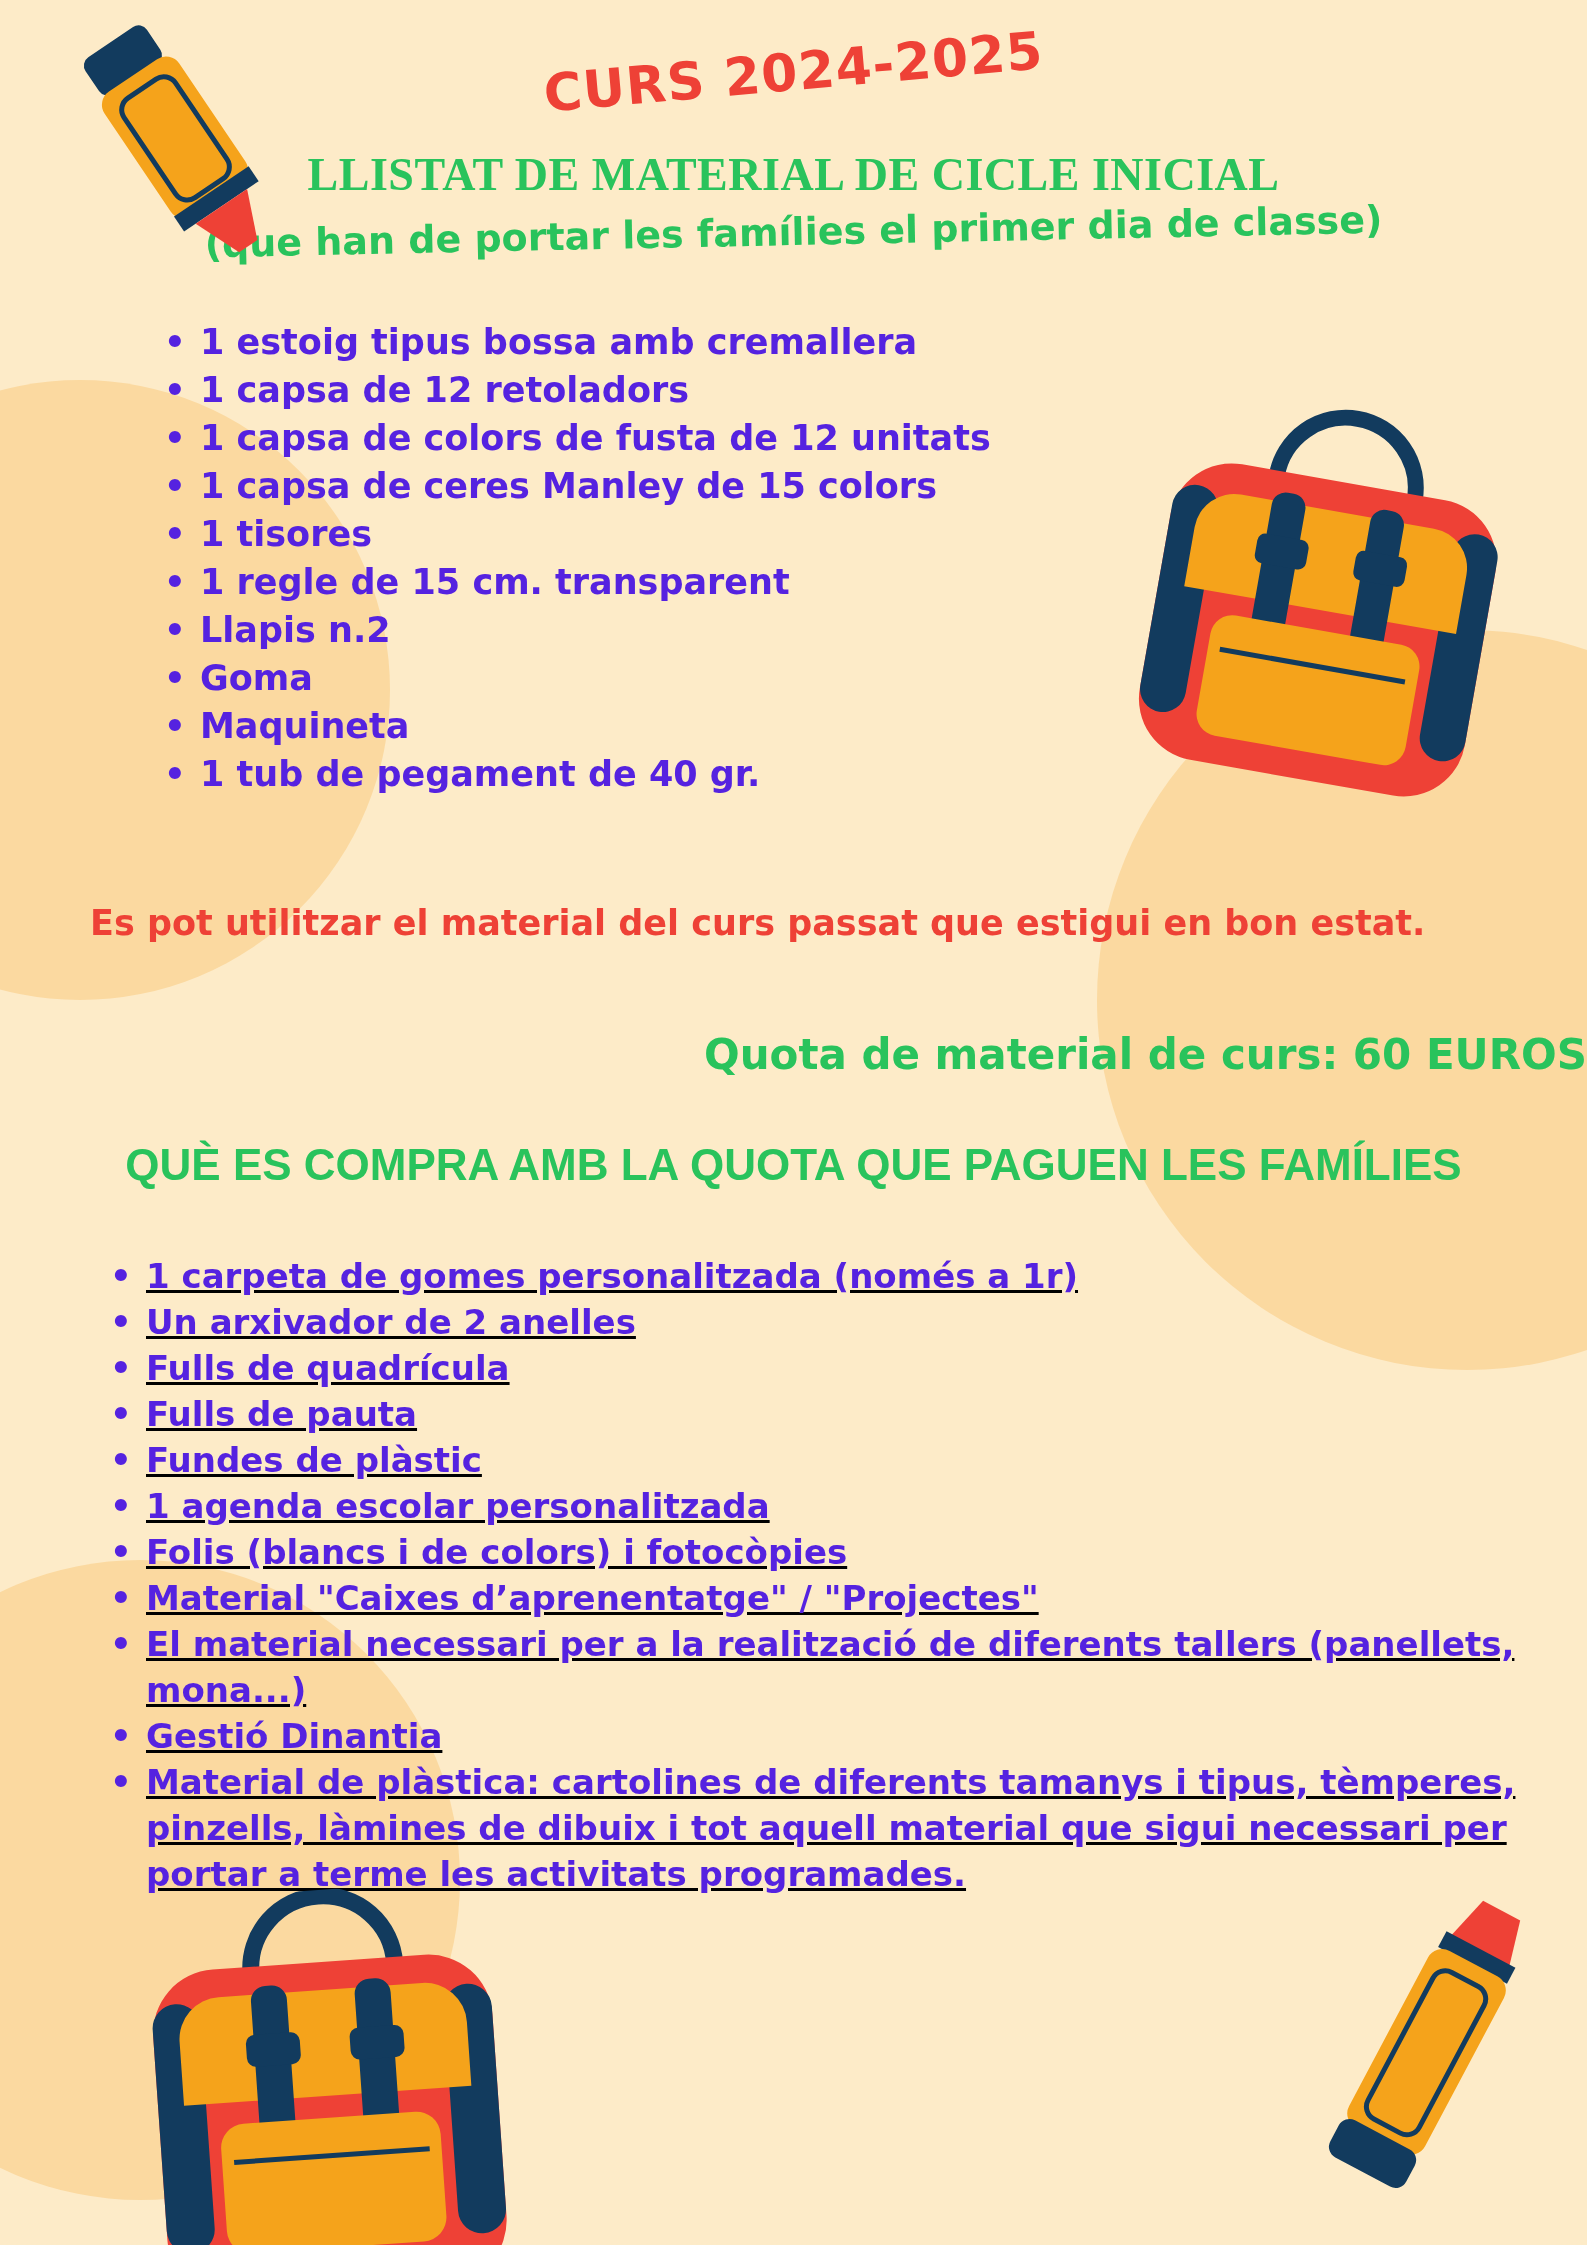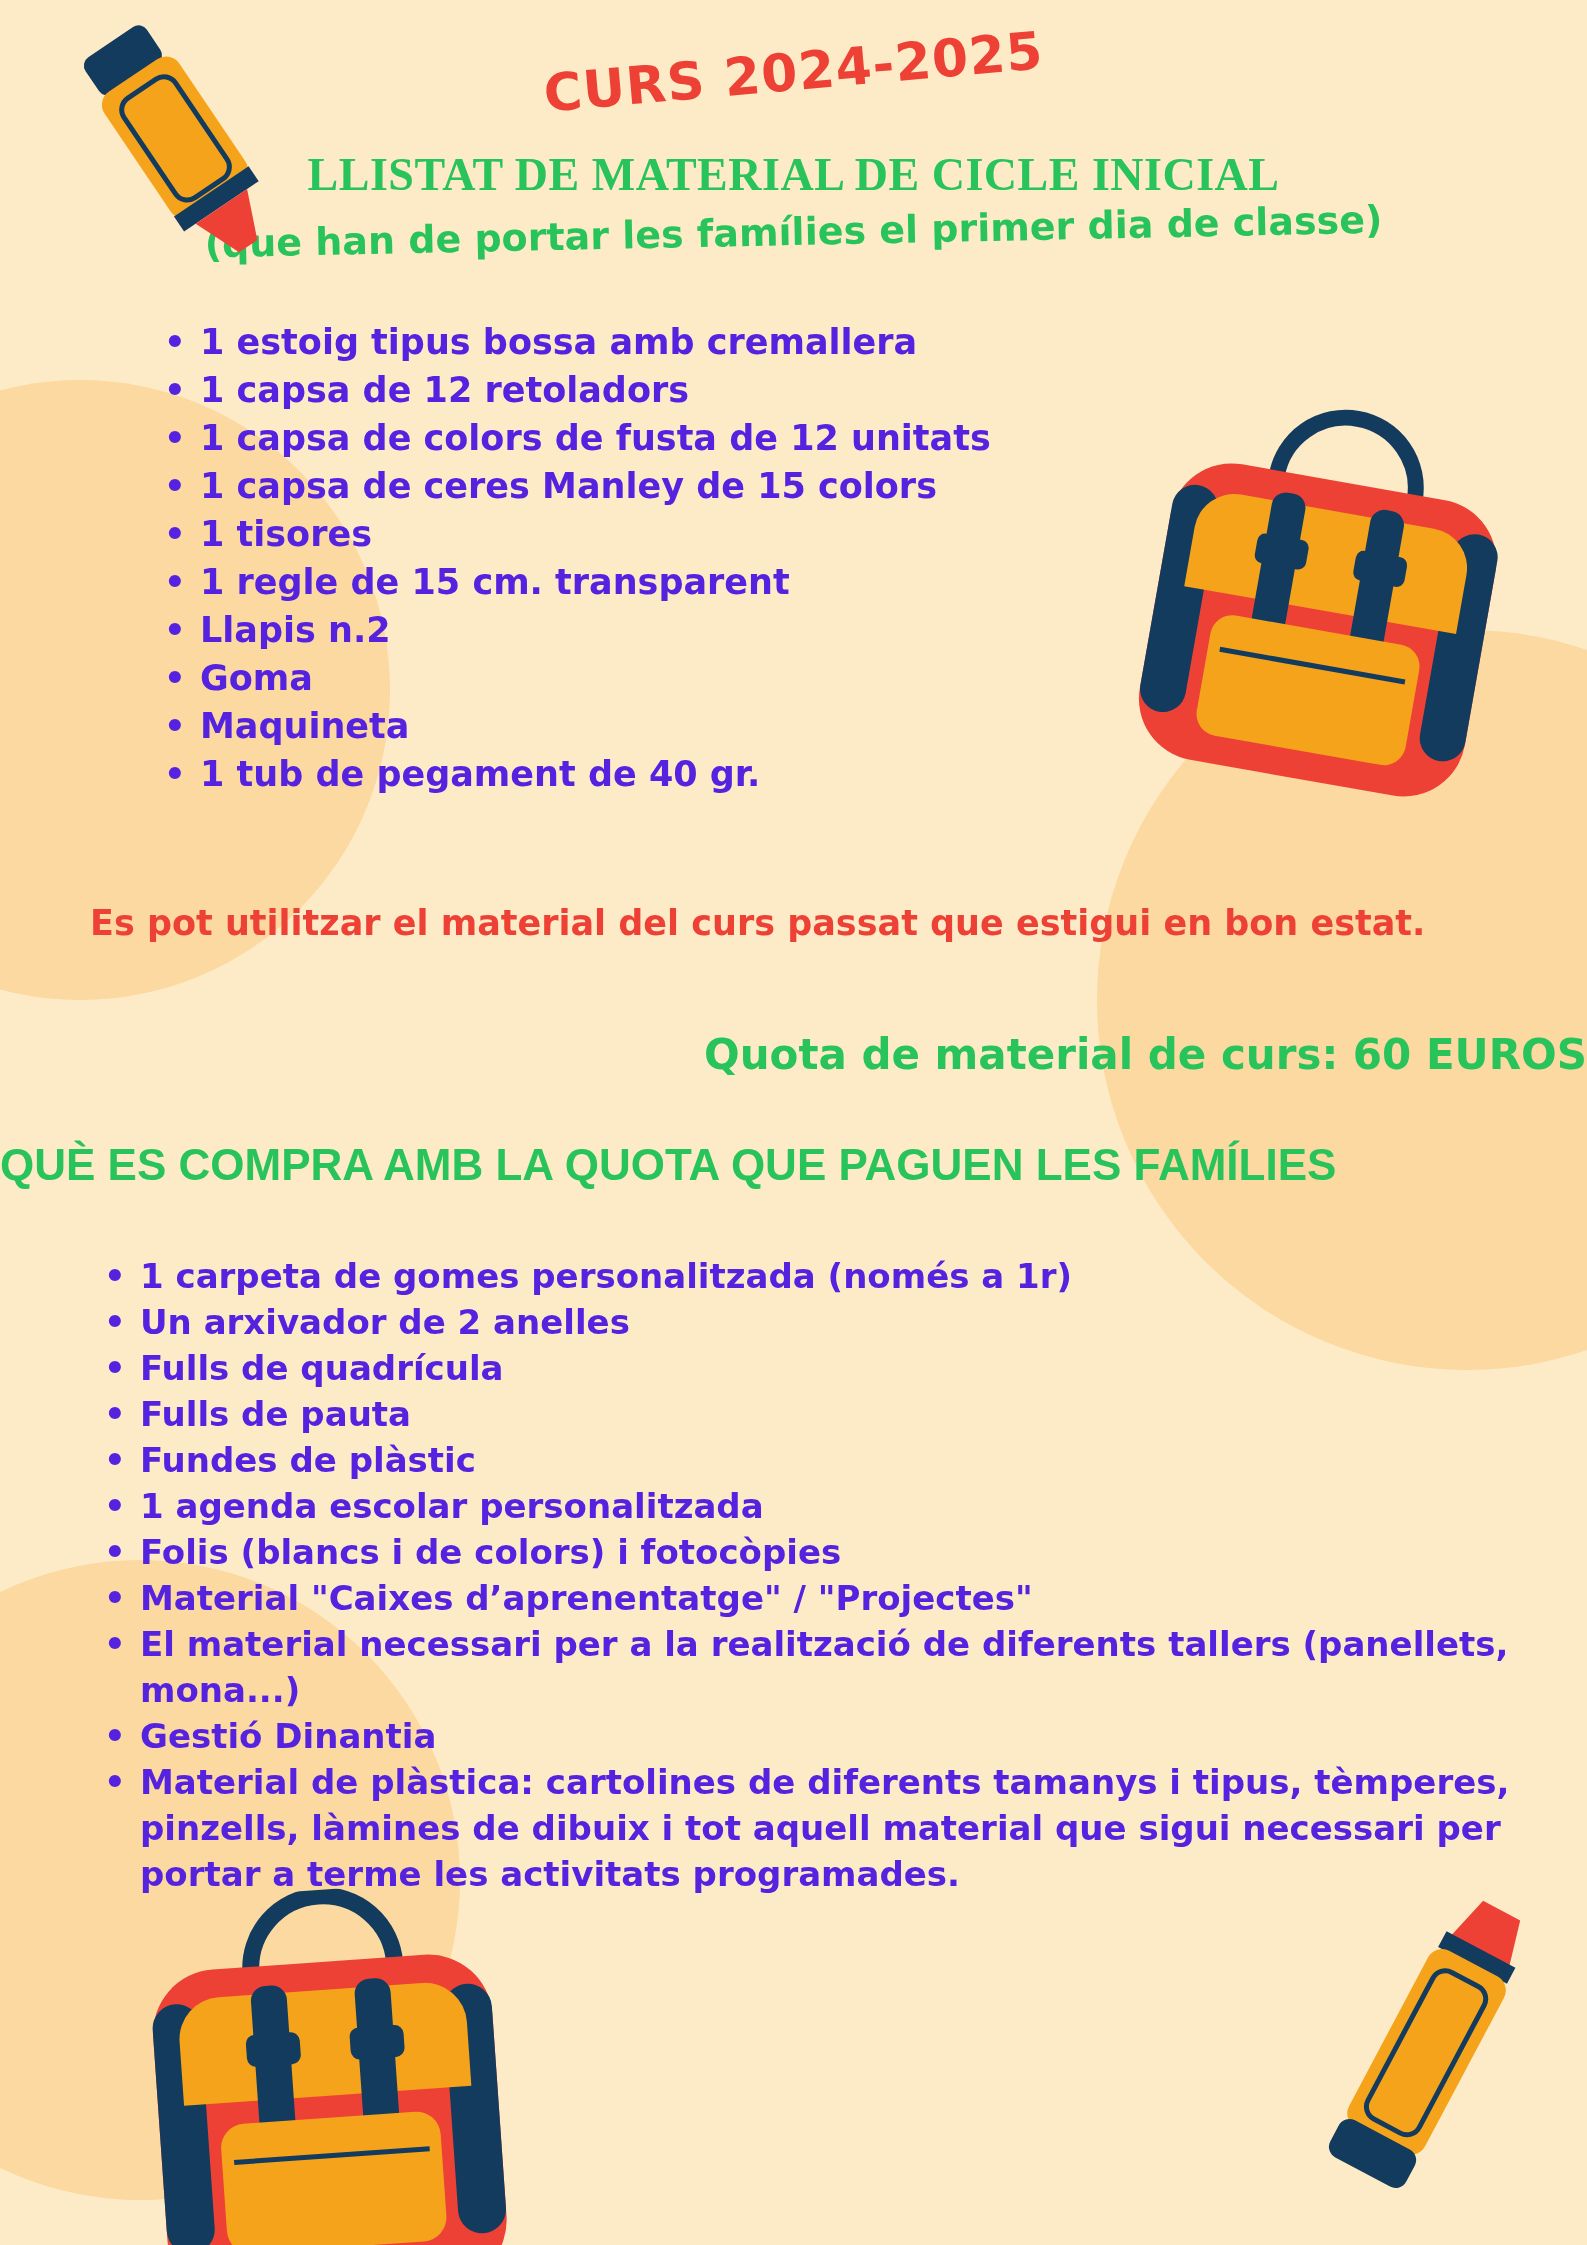--- a/index.html
+++ b/index.html
@@ -94,23 +94,24 @@
     margin: 8px;
     padding: 0;
     list-style: none;
   }
   ul.list-one {
     left: 150px;
     top: 310px;
     width: 1100px;
   }
   ul.list-two {
-    left: 90px;
+    left: 96px;
     top: 1245px;
     width: 1430px;
+    text-decoration: underline;
   }
   ul.material-list li {
     position: relative;
     padding-left: 42px;
     color: #5522E0;
     font-weight: bold;
     font-family: "DejaVu Sans", sans-serif;
   }
   ul.list-one li {
     font-size: 35px;
@@ -152,21 +153,21 @@
     color: #29C35C;
     font-size: 42px;
     font-weight: bold;
     font-family: "DejaVu Sans", sans-serif;
   }
   .section-heading {
     position: absolute;
     left: 0;
     right: 0;
     top: 1140px;
-    text-align: left;
+    text-align: center;
     color: #29C35C;
     font-size: 44px;
     font-weight: bold;
     letter-spacing: 0px;
     font-family: "Liberation Sans", sans-serif;
   }
 
   
   .illus {
     position: absolute;

